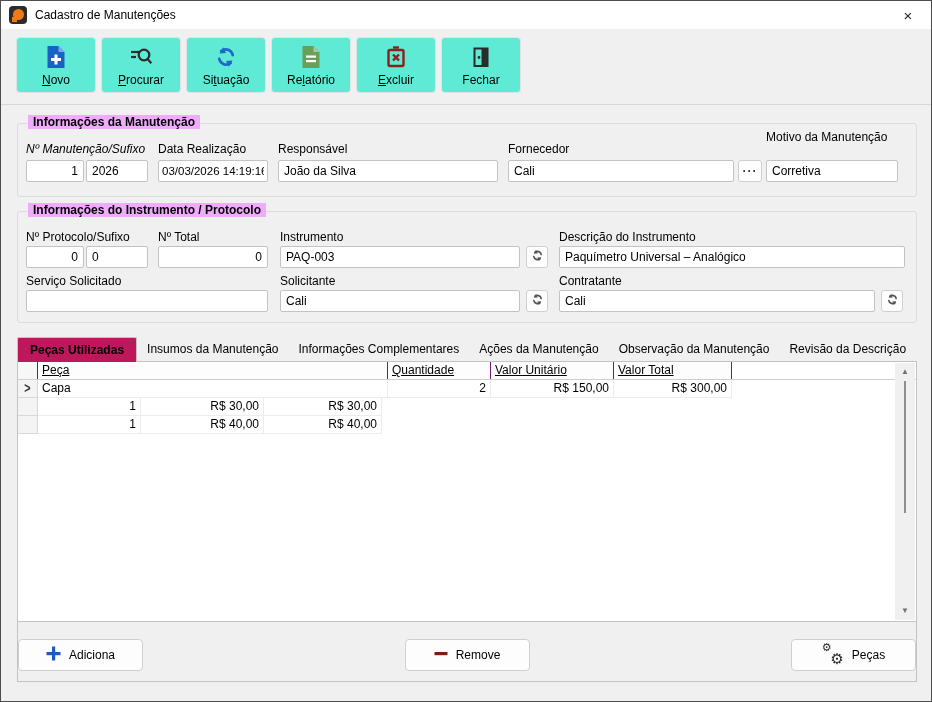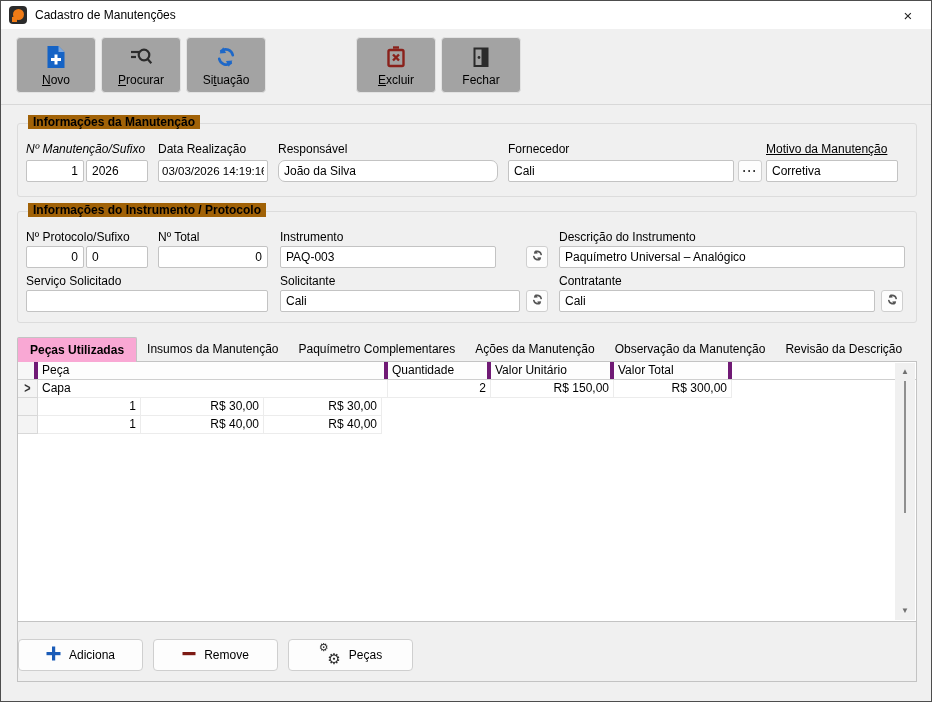--- a/index.html
+++ b/index.html
@@ -9,68 +9,68 @@
   
   .titlebar { position:absolute; left:0; top:0; width:100%; height:28px; background:#ffffff; }
   .app-icon { position:absolute; left:8px; top:5px; width:18px; height:18px; background:#2b2b2b; border-radius:4px; }
   .app-icon .blob { position:absolute; left:4px; top:3px; width:11px; height:11px; background:#f07b16; border-radius:50%; }
   .app-icon .notch { position:absolute; left:3px; bottom:2px; width:5px; height:5px; background:#f07b16; }
   .tb-title { position:absolute; left:34px; top:0; line-height:28px; font-size:12px; color:#000; }
   .tb-close { position:absolute; right:0; top:0; width:46px; height:28px; display:flex; align-items:center; justify-content:center; font-size:15px; color:#222; cursor:default; }
 
   
   .toolbar { position:absolute; left:0; top:28px; width:100%; height:76px; border-bottom:1px solid #d8d8d8; }
-  .tbtn { position:absolute; top:8px; width:80px; height:56px; background:#a3a3a3; border:1px solid #e2e2e2; border-radius:4px; display:flex; flex-direction:column; align-items:center; justify-content:center; gap:3px; }
+  .tbtn { position:absolute; top:8px; width:80px; height:56px; background:#5eead4; border:1px solid #e2e2e2; border-radius:4px; display:flex; flex-direction:column; align-items:center; justify-content:center; gap:3px; }
   .tbtn .ic { height:26px; display:flex; align-items:center; justify-content:center; }
   .tbtn .lbl { font-size:12px; color:#000; }
   .u { text-decoration:underline; }
 
   
   .group { position:absolute; left:16px; width:900px; border:1px solid #dcdcdc; border-radius:3px; }
-  .legend { position:absolute; top:-9px; left:10px; background:#a16207; padding:0 5px; font-size:12px; font-weight:bold; color:#000; }
+  .legend { position:absolute; top:-9px; left:10px; background:#f0abfc; padding:0 5px; font-size:12px; font-weight:bold; color:#000; }
   .fld-label { position:absolute; font-size:12px; color:#000; white-space:nowrap; }
   .inp { position:absolute; height:22px; background:#fff; border:1px solid #c3c3c3; border-radius:2px; font-family:"Liberation Sans", sans-serif; font-size:12px; color:#000; padding:0 5px; }
   .inp.right { text-align:right; }
   .inp.small { font-size:11.5px; padding:0 3px; }
   .mini-btn { position:absolute; width:22px; height:22px; background:#fdfdfd; border:1px solid #cfcfcf; border-radius:3px; display:flex; align-items:center; justify-content:center; }
   .ellipsis-btn { position:absolute; width:24px; height:22px; background:#fdfdfd; border:1px solid #cfcfcf; border-radius:3px; font-size:12px; font-weight:bold; color:#333; display:flex; align-items:center; justify-content:center; letter-spacing:1px; }
 
   
   .tabs { position:absolute; left:16px; top:336px; height:24px; display:flex; align-items:flex-end; z-index:2; }
   .tab { height:24px; line-height:24px; padding:0 10px; font-size:12px; color:#000; white-space:nowrap; }
-  .tab.active { height:25px; line-height:25px; padding:0 12px; font-weight:bold; background:#f9a8d4; border:1px solid #c3c3c3; border-bottom:none; border-radius:2px 2px 0 0; margin-bottom:-1px;text-align:center; }
+  .tab.active { height:25px; line-height:25px; padding:0 12px; font-weight:bold; background:#be185d; border:1px solid #c3c3c3; border-bottom:none; border-radius:2px 2px 0 0; margin-bottom:-1px;text-align:center; }
 
   
   .page { position:absolute; left:16px; top:360px; width:900px; height:321px; background:#f0f0f0; border:1px solid #c3c3c3; }
 
   
   .grid { position:absolute; left:0; top:0; width:898px; height:260px; background:#fff; border-bottom:1px solid #c3c3c3; }
   .ghead, .grow { display:flex; height:18px; }
   .ghead { border-bottom:1px solid #cfcfcf; }
   .gcell { font-size:12px; line-height:17px; padding:0 4px; overflow:hidden; white-space:nowrap; }
-  .ghead .gcell { border-right:4px solid #701a75; background:#fdfdfd; }
+  .ghead .gcell { border-right:1px solid #701a75; background:#fdfdfd;text-decoration:underline; }
   .grow .gcell { border-right:1px solid #ececec; border-bottom:1px solid #ececec; }
   .c-gut { width:20px; padding:0; text-align:center; }
   .grow .c-gut { background:#f4f4f4; border-right:1px solid #d8d8d8; border-bottom:1px solid #d8d8d8; }
   .ghead .c-gut { background:#f7f7f7; }
   .c-peca { width:350px; }
   .c-qtd { width:103px; }
   .c-vu { width:123px; }
   .c-vt { width:118px; }
   .num { text-align:right; }
   .sel-arrow { font-size:12px; font-weight:bold; color:#333; line-height:16px; display:inline-block; transform:scale(0.9,1.25); }
 
   
   .vscroll { position:absolute; top:1px; right:1px; width:20px; height:257px; background:#f0f0f0; }
   .sb-up, .sb-down { position:absolute; left:0; width:20px; height:14px; font-size:8px; color:#707070; text-align:center; line-height:14px; }
   .sb-up { top:2px; } .sb-down { bottom:2px; }
   .sb-thumb { position:absolute; left:9px; top:18px; width:2px; height:132px; background:#8f8f8f; }
 
   
-  .actions { position:absolute; left:0; right:0; top:277px; display:flex; justify-content:flex-start; gap:10px; }
+  .actions { position:absolute; left:0; right:0; top:277px; display:flex; justify-content:space-between; gap:10px; }
   .abtn { width:125px; height:32px; background:#fdfdfd; border:1px solid #cfcfcf; border-radius:4px; display:flex; align-items:center; justify-content:center; gap:8px; font-size:12px; color:#000; }
   .gears { position:relative; width:22px; height:20px; }
   .gears .g-big { position:absolute; right:0; bottom:-3px; font-size:15px; color:#2b2b2b; }
   .gears .g-small { position:absolute; left:0; top:-4px; font-size:11px; color:#2b2b2b; }
 </style>
 </head>
 <body>
 
 <div class="win">
 
@@ -120,20 +120,31 @@
           </g>
           <g fill="#1e68c8">
             <path d="M9.2 2.2 L5.6 8.6 L12.0 8.0 Z"></path>
             <path d="M14.8 21.8 L18.4 15.4 L12.0 16.0 Z"></path>
           </g>
         </svg>
       </span>
       <span class="lbl"><span>Si</span><span class="u">t</span><span>uação</span></span>
     </div>
 
+    <div class="tbtn" style="left:270px">
+      <span class="ic">
+        <svg width="20" height="24" viewBox="0 0 20 24">
+          <path d="M1.5 1 h11 l6 6 v16 h-17 z" fill="#69a058"></path>
+          <path d="M12.5 1 l6 6 h-6 z" fill="#a6c79a"></path>
+          <rect x="5" y="10.5" width="10" height="2.2" fill="#fff"></rect>
+          <rect x="5" y="15" width="10" height="2.2" fill="#fff"></rect>
+        </svg>
+      </span>
+      <span class="lbl"><span>Re</span><span class="u">l</span><span>atório</span></span>
+    </div>
 
     <div class="tbtn" style="left:355px">
       <span class="ic">
         <svg width="24" height="24" viewBox="0 0 24 24" fill="none">
           <path d="M9 2.5 h6" stroke="#8a211b" stroke-width="2.4"></path>
           <rect x="4.5" y="5" width="15" height="16" rx="1.5" stroke="#8a211b" stroke-width="2.4"></rect>
           <path d="M9 9.5 l6 6 M15 9.5 l-6 6" stroke="#8a211b" stroke-width="2.4"></path>
         </svg>
       </span>
       <span class="lbl"><span class="u">E</span><span>xcluir</span></span>
@@ -156,44 +167,44 @@
     <span class="legend">Informações da Manutenção</span>
 
     <span class="fld-label" style="left:8px; top:18px;font-style:italic;">Nº Manutenção/Sufixo</span>
     <input class="inp right" style="left: 8px; top: 36px; width: 58px;" value="1">
     <input class="inp" style="left: 68px; top: 36px; width: 62px;" value="2026">
 
     <span class="fld-label" style="left:140px; top:18px;">Data Realização</span>
     <input class="inp small" style="left: 140px; top: 36px; width: 110px;" value="03/03/2026 14:19:16">
 
     <span class="fld-label" style="left:260px; top:18px;">Responsável</span>
-    <input class="inp" style="left: 260px; top: 36px; width: 220px; border-radius: 7px;" value="João da Silva">
+    <input class="inp" style="left: 260px; top: 36px; width: 220px;" value="João da Silva">
 
     <span class="fld-label" style="left:490px; top:18px;">Fornecedor</span>
     <input class="inp" style="left: 490px; top: 36px; width: 226px;" value="Cali">
     <div class="ellipsis-btn" style="left:720px; top:36px;">
       <span>···</span>
     </div>
 
-    <span class="fld-label" style="left:748px; top:18px;text-decoration:underline;">Motivo da Manutenção</span>
+    <span class="fld-label" style="left:748px; top:6px;">Motivo da Manutenção</span>
     <input class="inp" style="left: 748px; top: 36px; width: 132px;" value="Corretiva">
   </div>
 
   <div class="group" style="top:210px; height:112px;">
     <span class="legend">Informações do Instrumento / Protocolo</span>
 
     <span class="fld-label" style="left:8px; top:18px;">Nº Protocolo/Sufixo</span>
     <input class="inp right" style="left: 8px; top: 34px; width: 58px;" value="0">
     <input class="inp" style="left: 68px; top: 34px; width: 62px;" value="0">
 
     <span class="fld-label" style="left:140px; top:18px;">Nº Total</span>
     <input class="inp right" style="left: 140px; top: 34px; width: 110px;" value="0">
 
     <span class="fld-label" style="left:262px; top:18px;">Instrumento</span>
-    <input class="inp" style="left: 262px; top: 34px; width: 216px;" value="PAQ-003">
+    <input class="inp" style="left: 262px; top: 34px; width: 240px;" value="PAQ-003">
     <div class="mini-btn" style="left:508px; top:34px;">
       <span>
         <svg width="13" height="13" viewBox="0 0 24 24">
           <g stroke="#555" stroke-width="3" fill="none" stroke-linecap="round">
             <path d="M18.8 10.2 A 7.2 7.2 0 0 0 7.2 6.0"></path>
             <path d="M5.2 13.8 A 7.2 7.2 0 0 0 16.8 18.0"></path>
           </g>
           <g fill="#555">
             <path d="M9.2 1.8 L5.2 8.8 L12.4 8.2 Z"></path>
             <path d="M14.8 22.2 L18.8 15.2 L11.6 15.8 Z"></path>
@@ -239,21 +250,21 @@
             <path d="M14.8 22.2 L18.8 15.2 L11.6 15.8 Z"></path>
           </g>
         </svg>
       </span>
     </div>
   </div>
 
   <div class="tabs">
     <div class="tab active">Peças Utilizadas</div>
     <div class="tab">Insumos da Manutenção</div>
-    <div class="tab">Paquímetro Complementares</div>
+    <div class="tab">Informações Complementares</div>
     <div class="tab">Ações da Manutenção</div>
     <div class="tab">Observação da Manutenção</div>
     <div class="tab">Revisão da Descrição</div>
   </div>
 
   <div class="page">
 
     <div class="grid">
       <div class="ghead">
         <div class="gcell c-gut"></div>

